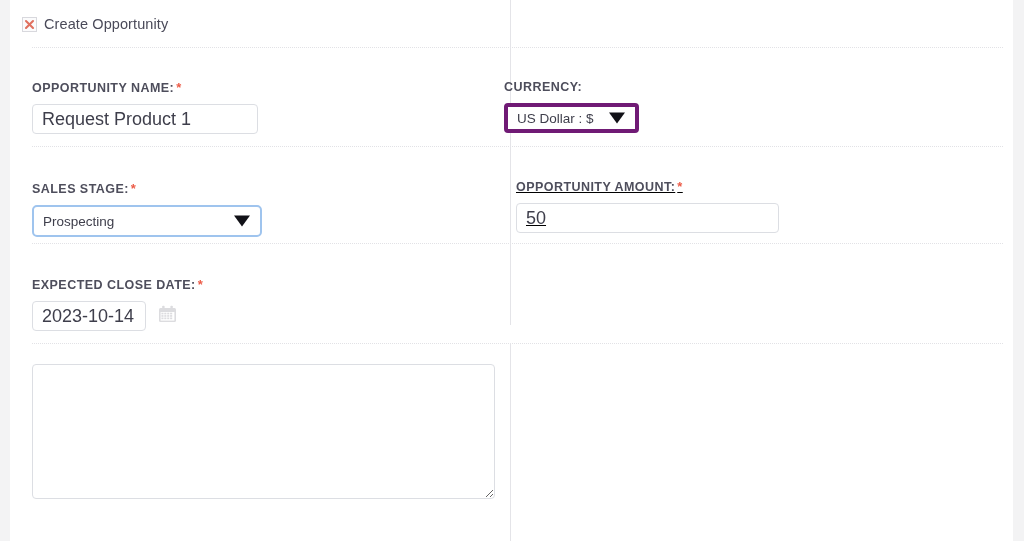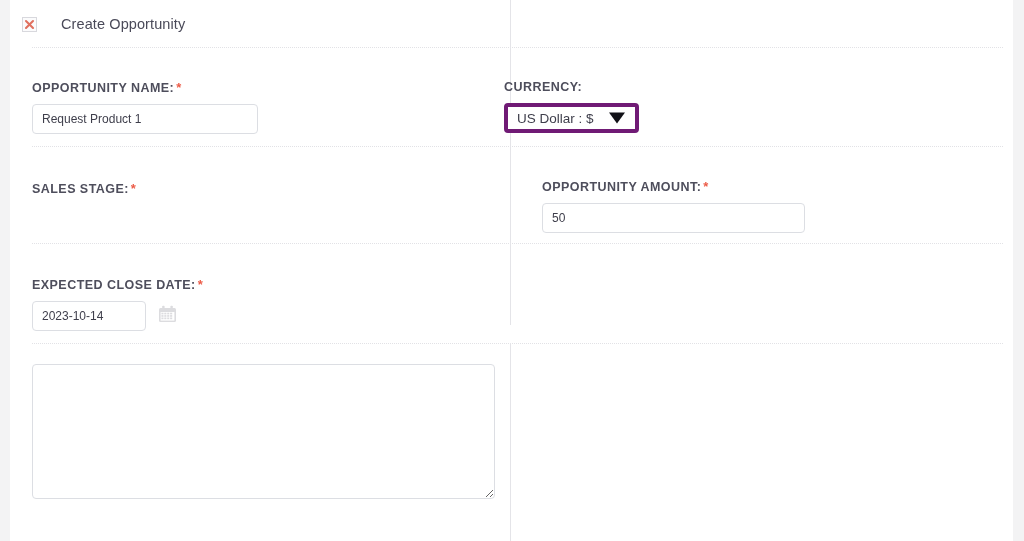--- a/index.html
+++ b/index.html
@@ -36,21 +36,21 @@
   }
 
   
   .form-header {
     position: absolute;
     left: 12px;
     top: 11px;
     height: 26px;
     display: flex;
     align-items: center;
-    gap: 24px;
+    gap: 7px;
   }
   .broken-img-icon {
     width: 15px;
     height: 15px;
     border: 1px solid #d8d8dd;
     background: #fbfbfc;
     position: relative;
     flex: none;
     box-sizing: border-box;
   }
@@ -111,21 +111,21 @@
     margin-left: 2px;
   }
 
   .text-input {
     box-sizing: border-box;
     height: 30px;
     border: 1px solid #dcdee3;
     border-radius: 4px;
     background: #ffffff;
     font-family: "Liberation Sans", sans-serif;
-    font-size: 12px;
+    font-size: 18px;
     color: #3e3e4b;
     padding: 0 9px;
     outline: none;
     display: block;
   }
 
   .select-wrap {
     box-sizing: border-box;
     position: relative;
     height: 30px;
@@ -212,20 +212,24 @@
   <div class="field" style="left:22px; top:68px;">
     <div class="field-label">
       <span>OPPORTUNITY NAME:</span><span class="req-star">*</span>
     </div>
     <input class="text-input" style="width: 226px;" type="text" value="Request Product 1">
   </div>
 
   <div class="field" style="left:22px; top:169px;">
     <div class="field-label">
       <span>SALES STAGE:</span><span class="req-star">*</span>
+    </div>
+    <div class="select-wrap focused" style="width:230px;">
+      <span class="select-value">Prospecting</span>
+      <span class="select-arrow"></span>
     </div>
   </div>
 
   <div class="field" style="left:22px; top:265px;">
     <div class="field-label">
       <span>EXPECTED CLOSE DATE:</span><span class="req-star">*</span>
     </div>
     <div class="date-row">
       <input class="text-input" style="width: 114px;" type="text" value="2023-10-14">
       <span class="cal-icon">
@@ -260,20 +264,20 @@
   <div class="field" style="left:494px; top:68px;">
     <div class="field-label">
       <span>CURRENCY:</span>
     </div>
     <div class="select-wrap" style="width:135px;">
       <span class="select-value">US Dollar : $</span>
       <span class="select-arrow"></span>
     </div>
   </div>
 
-  <div class="field" style="left:532px; top:167px;">
+  <div class="field" style="left:506px; top:167px;text-decoration:underline;">
     <div class="field-label">
       <span>OPPORTUNITY AMOUNT:</span><span class="req-star">*</span>
     </div>
     <input class="text-input" style="width: 263px;" type="text" value="50">
   </div>
 
 </div>
 
 </body></html>

